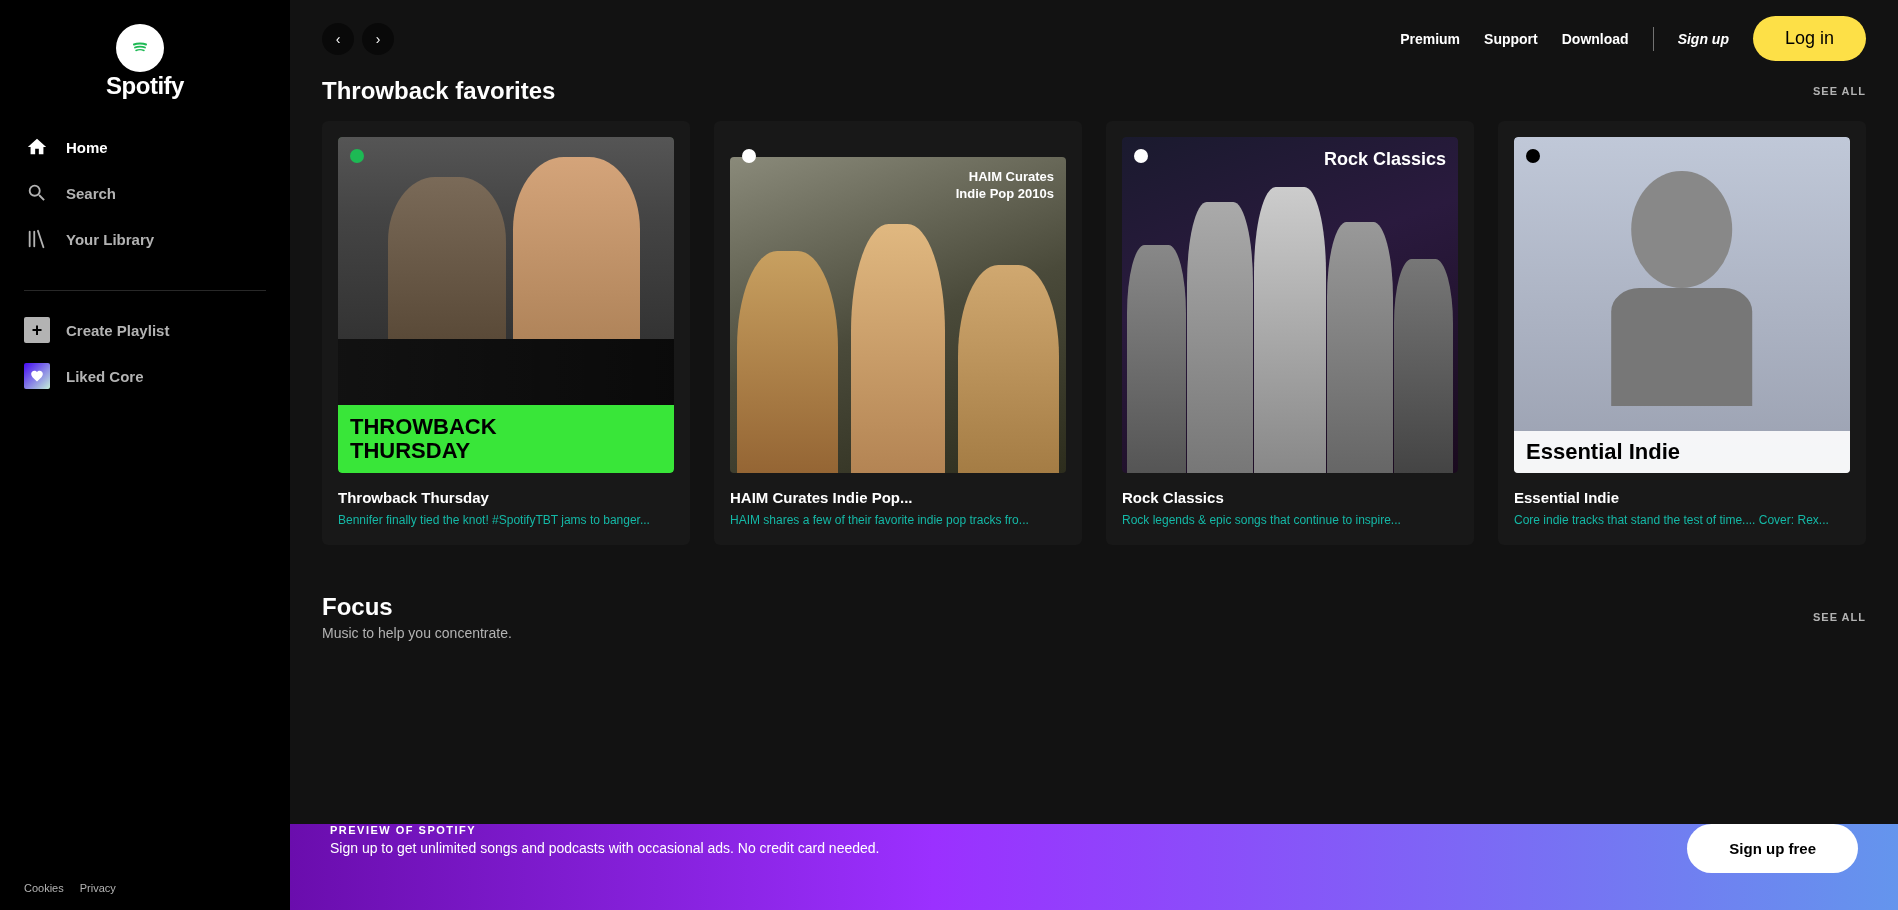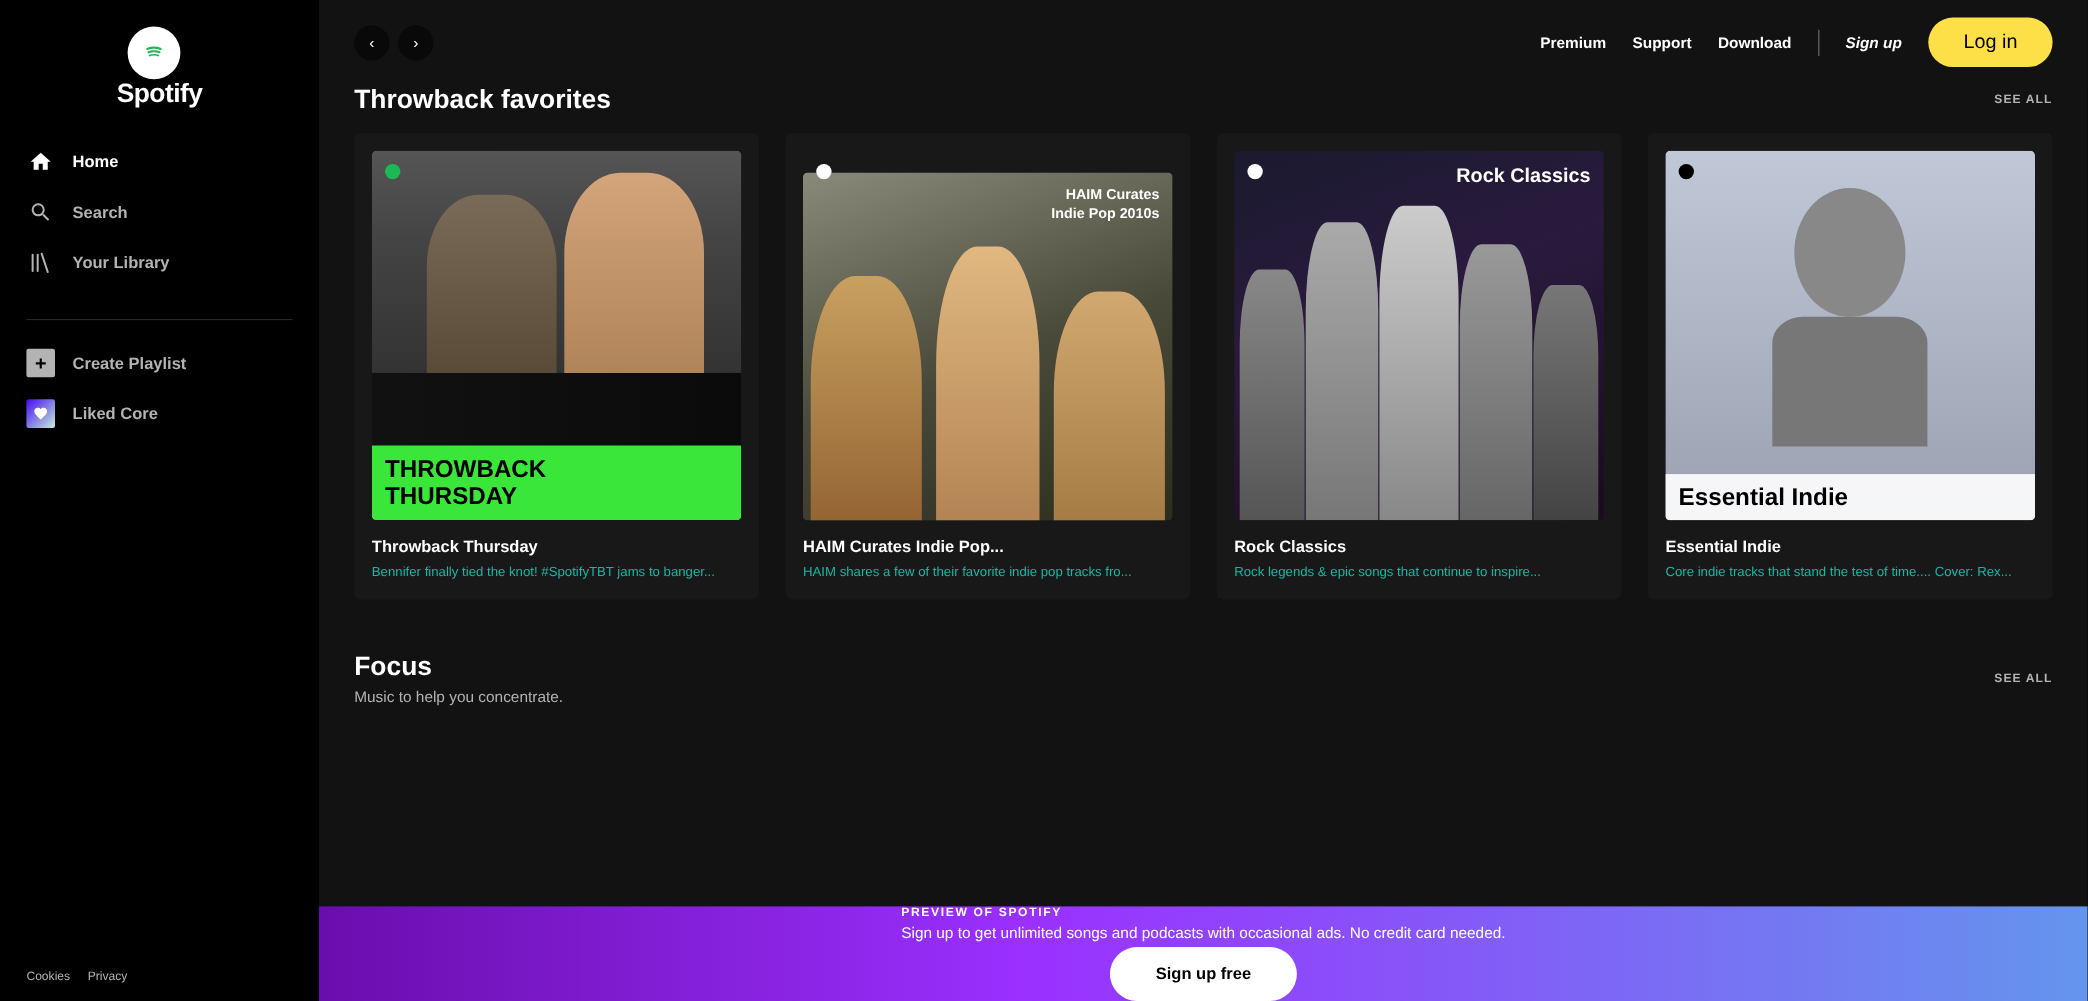--- a/index.html
+++ b/index.html
@@ -371,25 +371,24 @@
       font-size: 14px;
       color: #b3b3b3;
       margin-top: 4px;
     }
 
     
     .bottom-banner {
       background: linear-gradient(90deg, #6a0dad 0%, #9b30ff 40%, #6495ed 100%);
       height: 86px;
       display: flex;
-      align-items: center;
+      align-items: flex-start;
       justify-content: space-between;
       padding: 0 40px;
       flex-shrink: 0;
-      flex-direction: column;
     }
     .banner-text-wrap {}
     .banner-preview {
       font-size: 11px;
       font-weight: 700;
       letter-spacing: 1.5px;
       text-transform: uppercase;
       color: #fff;
       margin-bottom: 4px;
     }

